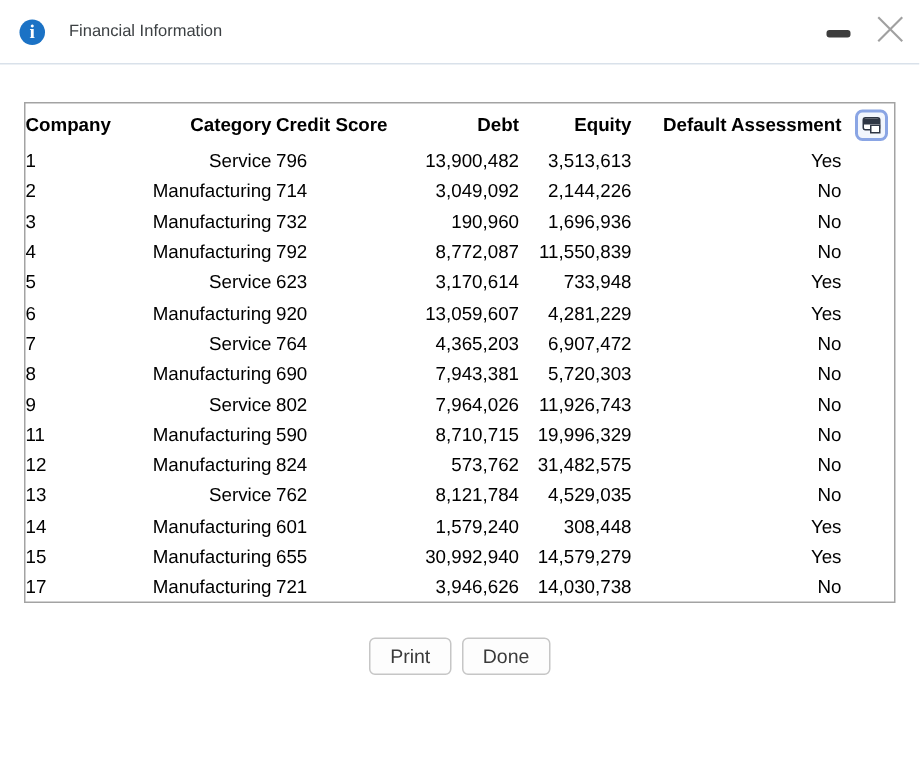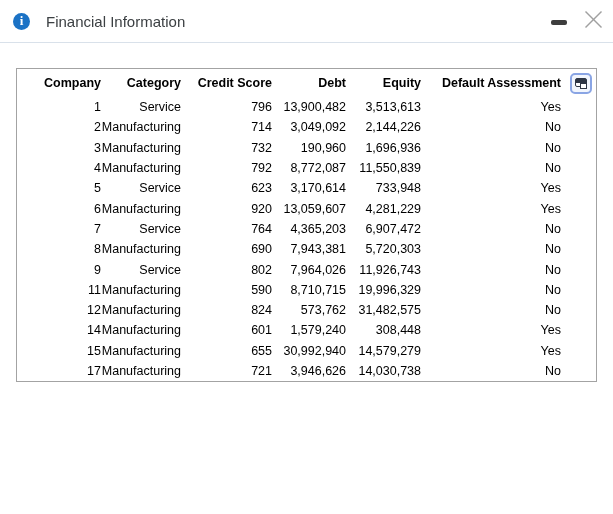--- a/index.html
+++ b/index.html
@@ -34,21 +34,21 @@
   .info-icon .glyph {
     color: #ffffff;
     font-family: "Liberation Serif", serif;
     font-weight: bold;
     font-size: 13px;
     line-height: 1;
     margin-top: -1px;
   }
   .title {
     margin-left: 16px;
-    font-size: 15px;
+    font-size: 11px;
     color: #3c4043;
   }
   .win-controls {
     position: absolute;
     right: 8px; top: 0;
     height: 100%;
     display: flex;
     align-items: center;
     gap: 12px;
   }
@@ -86,21 +86,21 @@
     padding: 0;
     white-space: nowrap;
     overflow: hidden;
   }
   thead th {
     height: 28px;
     font-weight: bold;
     vertical-align: middle;
   }
   tbody td { height: 20.3px; vertical-align: middle; }
-  .c-center { text-align: right; }
+  .c-center { text-align: left; }
   .c-right  { text-align: right; }
   td.c-right, th.c-right { padding-right: 3px; }
 
   .icon-th { position: relative; }
   .popout-btn {
     position: absolute;
     top: 4px; right: 4px;
     width: 22px; height: 21px;
     background: #f2f6fd;
     border: 2px solid #8aa5e4;
@@ -296,20 +296,29 @@
             <tr>
               <td class="c-center">12</td>
               <td class="c-right">Manufacturing</td>
               <td class="c-center">824</td>
               <td class="c-right">573,762</td>
               <td class="c-right">31,482,575</td>
               <td class="c-right">No</td>
               <td></td>
             </tr>
             <tr>
+              <td class="c-center">13</td>
+              <td class="c-right">Service</td>
+              <td class="c-center">762</td>
+              <td class="c-right">8,121,784</td>
+              <td class="c-right">4,529,035</td>
+              <td class="c-right">No</td>
+              <td></td>
+            </tr>
+            <tr>
               <td class="c-center">14</td>
               <td class="c-right">Manufacturing</td>
               <td class="c-center">601</td>
               <td class="c-right">1,579,240</td>
               <td class="c-right">308,448</td>
               <td class="c-right">Yes</td>
               <td></td>
             </tr>
             <tr>
               <td class="c-center">15</td>
@@ -326,15 +335,19 @@
               <td class="c-center">721</td>
               <td class="c-right">3,946,626</td>
               <td class="c-right">14,030,738</td>
               <td class="c-right">No</td>
               <td></td>
             </tr>
           </tbody>
       </table>
     </div>
 
+    <div class="footer">
+      <button>Print</button>
+      <button>Done</button>
+    </div>
 
   </div>
 </div>
 
 </body></html>

